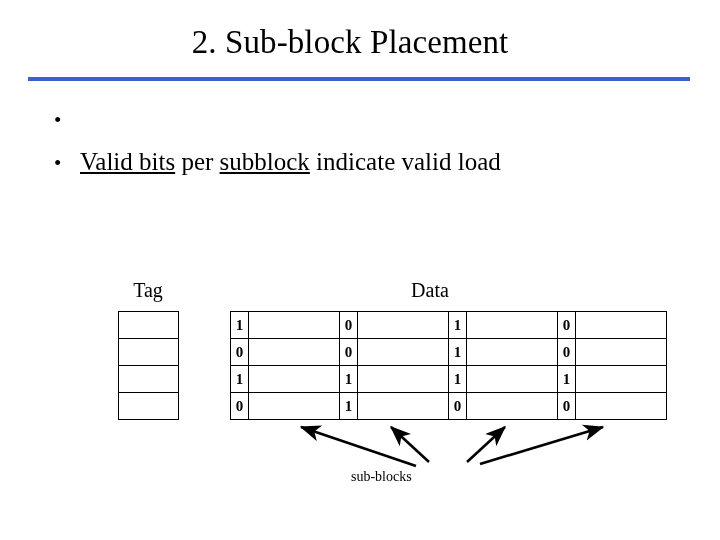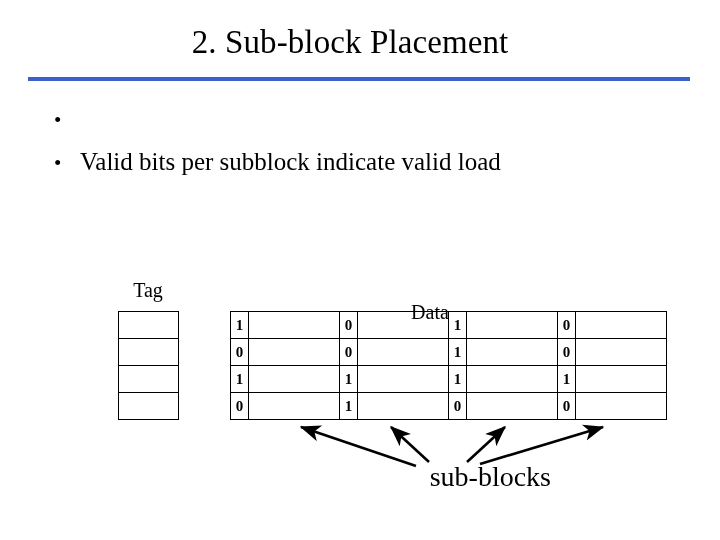--- a/index.html
+++ b/index.html
@@ -55,21 +55,21 @@
   }
   .bullet-mark {
     width: 26px;
     flex: 0 0 26px;
     font-size: 21px;
     line-height: 42px;
   }
   .bullet-text {
     flex: 0 1 auto;
   }
-  .u { }
+  .u { text-decoration: underline; }
 
   
   #diagram {
     position: absolute;
     left: 10px;
     top: 0;
     width: 720px;
     height: 540px;
     text-decoration: underline;
   }
@@ -83,21 +83,20 @@
   }
   #tag-label {
     left: 88px;
     top: 278px;
     width: 100px;
   }
   #data-label {
     left: 370px;
     top: 278px;
     width: 100px;
-    margin-top: 22px;
   }
 
   
   #tag-table {
     position: absolute;
     left: 108px;
     top: 311px;
     width: 61px;
     border-collapse: collapse;
     table-layout: fixed;
@@ -141,22 +140,22 @@
     width: 720px;
     height: 540px;
     pointer-events: none;
   }
 
   #subblocks-label {
     position: absolute;
     left: 341px;
     top: 464px;
     width: 200px;
-    text-align: right;
-    font-size: 28px;
+    text-align: left;
+    font-size: 14px;
     line-height: 26px;
     white-space: nowrap;
   }
 </style>
 </head>
 <body>
 
 <div id="slide-title">2. Sub-block Placement</div>
 
 <div id="title-rule"></div>

